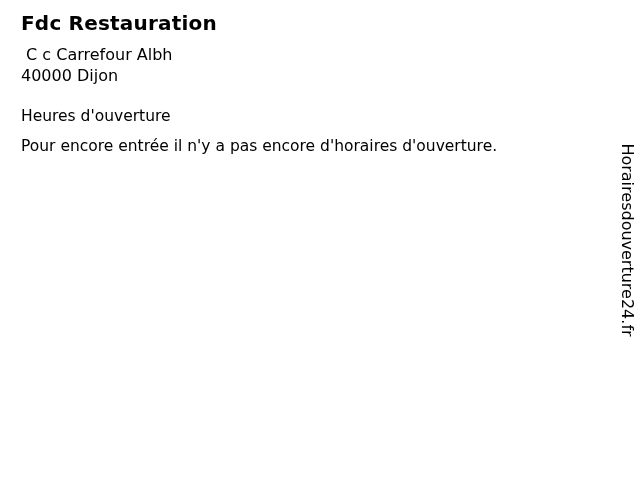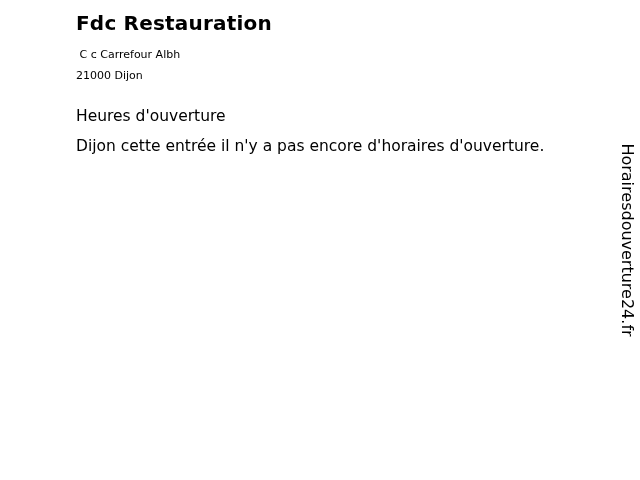--- a/index.html
+++ b/index.html
@@ -9,34 +9,33 @@
   }
   body {
     width: 640px;
     height: 480px;
     overflow: hidden;
     position: relative;
     font-family: "DejaVu Sans", "Liberation Sans", sans-serif;
     color: #000000;
   }
   .content {
-    padding: 0 0 0 37px;
-    margin-left: 39px;
+    padding: 0 0 0 21px;
   }
   .page-title {
     margin: 0;
     padding-top: 11px;
     font-size: 20px;
     line-height: 24px;
     font-weight: bold;
     letter-spacing: 0.2px;
   }
   .address {
     margin-top: 9px;
-    font-size: 11px;
+    font-size: 16px;
     line-height: 21px;
   }
   .address div {
     white-space: pre-wrap; 
   }
   .section-heading {
     margin: 20px 0 0 0;
     font-size: 15.5px;
     line-height: 21px;
     font-weight: normal;
@@ -59,21 +58,21 @@
   }
 </style>
 </head>
 <body>
 
 <div class="content">
   <h1 class="page-title">Fdc Restauration</h1>
 
   <div class="address">
     <div> C c Carrefour Albh</div>
-    <div>21000 Dijon</div>
+    <div>40000 Dijon</div>
   </div>
 
   <h2 class="section-heading">Heures d'ouverture</h2>
 
-  <p class="empty-message">Dijon cette entrée il n'y a pas encore d'horaires d'ouverture.</p>
+  <p class="empty-message">Pour encore entrée il n'y a pas encore d'horaires d'ouverture.</p>
 </div>
 
 <div class="watermark">Horairesdouverture24.fr</div>
 
 </body></html>

